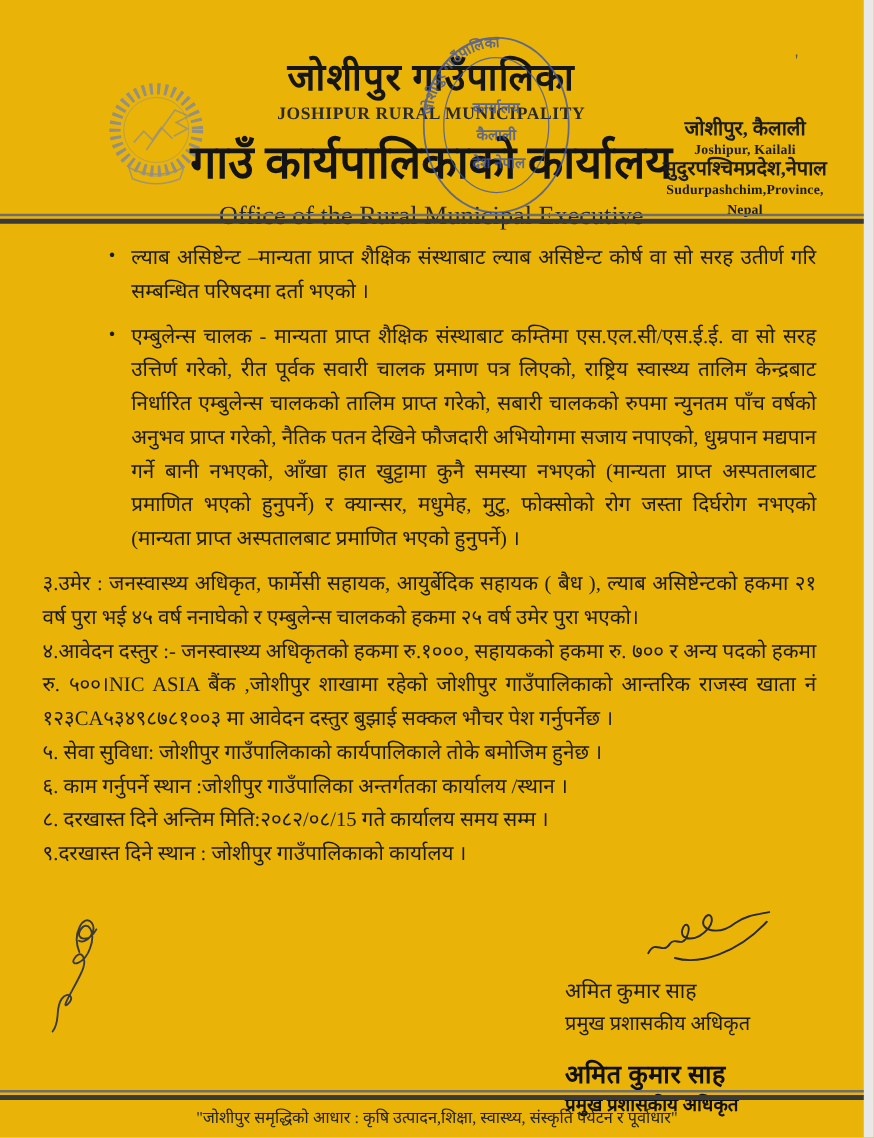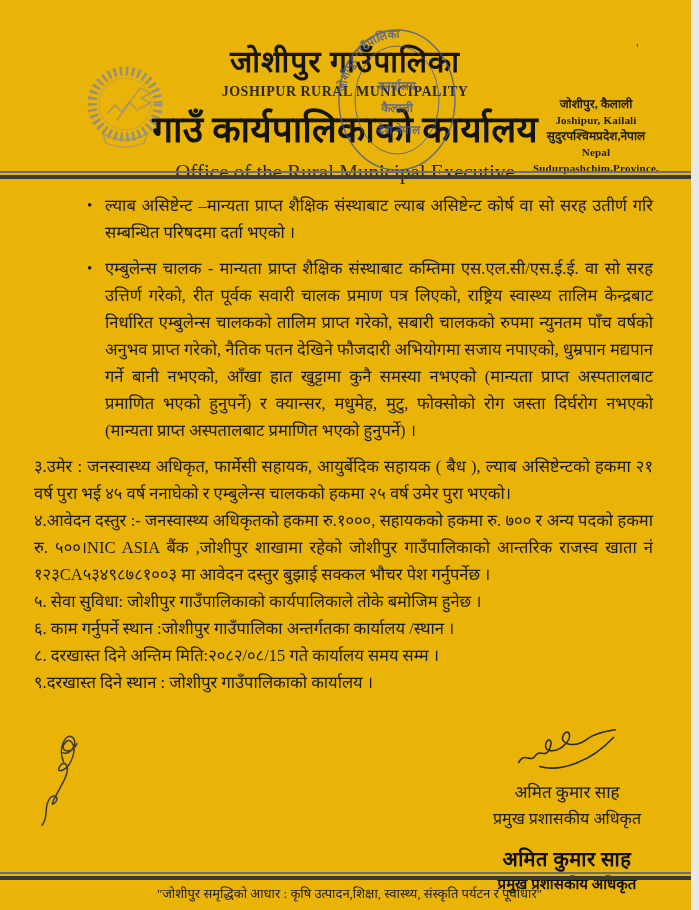--- a/index.html
+++ b/index.html
@@ -10,38 +10,38 @@
     background:#eab308; color:#1c1c1c;
   }
   
   .emblem { position:absolute; left:83px; top:58px; width:84px; height:104px; }
   .head-center { position:absolute; left:110px; top:0; width:470px; text-align:center; }
   .t-np1 { position:absolute; left:0; width:100%; top:40px; font-size:30px; font-weight:700; letter-spacing:1px; color:#161616; }
   .t-en1 { position:absolute; left:0; width:100%; top:84px; font-size:14px; font-weight:700; letter-spacing:.5px; color:#2a2a2a; }
   .t-np2 { position:absolute; left:0; width:100%; top:102px; font-size:37px; font-weight:700; color:#141414; }
   .t-en2 { position:absolute; left:0; width:100%; top:148px; font-size:21px; font-weight:400; color:#262626;margin-top:12px; }
   .addr { position:absolute; left:497px; top:96px; width:198px; text-align:center; line-height:16px; }
-  .addr .np { font-size:12px; font-weight:700; }
+  .addr .np { font-size:16px; font-weight:700; }
   .addr .en { font-size:11px; font-weight:700; letter-spacing:.2px; }
   .stamp-top { position:absolute; left:323px; top:20px; width:148px; height:158px; opacity:.78; }
   .tickmark { position:absolute; left:636px; top:42px; font-size:14px; color:#555; }
   .rule { position:absolute; left:0; width:699px; height:9px; }
   .rule .r1 { height:2px; background:#6e6e6e; }
   .rule .r2 { height:4px; background:#3a3a3a; margin-top:2px; }
   .rule-head { top:171px; }
   .rule-foot { top:872px; }
   
   .bodytext { position:absolute; left:34px; top:192px; width:619px; font-size:16.5px; line-height:27px; color:#1b1b1b; }
   .bullet { display:flex; margin-left:53px; margin-bottom:9px; }
   .bullet .dot { width:18px; flex:none; font-size:15px; }
   .bullet .btext { flex:1; text-align:justify; }
   .items { margin-top:6px; }
   .item { text-align:justify; }
   
-  .sigblock { position:absolute; left:452px; top:720px; width:230px; text-align:center; }
+  .sigblock { position:absolute; left:452px; top:720px; width:230px; }
   .sig-svg { display:block; margin:0 auto; width:120px; height:58px; }
   .sig-name { font-size:17px; margin-top:2px; }
   .sig-title { font-size:16px; margin-top:4px; }
   .sig-stamp { margin-top:16px; color:#101010; }
   .sig-stamp .sn { font-size:20px; font-weight:800; letter-spacing:.5px; transform:scaleY(1.02); }
   .sig-stamp .st { font-size:15px; font-weight:800; margin-top:1px; }
   .scribble { position:absolute; left:22px; top:726px; width:80px; height:108px; transform:rotate(-8deg); }
   
   .slogan { position:absolute; left:0; top:884px; width:699px; text-align:center; font-size:13px; color:#222; }
 </style>
@@ -79,22 +79,22 @@
     </text>
     <text x="74" y="70" font-size="12" fill="#3d55a8" font-weight="700" text-anchor="middle">कार्यालय</text>
     <text x="74" y="92" font-size="12" fill="#3d55a8" font-weight="700" text-anchor="middle">कैलाली</text>
     <text x="76" y="114" font-size="12" fill="#3d55a8" font-weight="700" text-anchor="middle">देश नेपाल</text>
   </svg>
 
   <div class="addr">
     <div class="np">जोशीपुर, कैलाली</div>
     <div class="en">Joshipur, Kailali</div>
     <div class="np">सुदुरपश्चिमप्रदेश,नेपाल</div>
+    <div class="en">Sudurpashchim,Province,</div>
     <div class="en">Nepal</div>
-    <div class="en">Sudurpashchim,Province,</div>
   </div>
 
   <div class="tickmark">'</div>
 
   <div class="rule rule-head">
       <div class="r1"></div>
       <div class="r2"></div>
     </div>
 
   <div class="bodytext">

